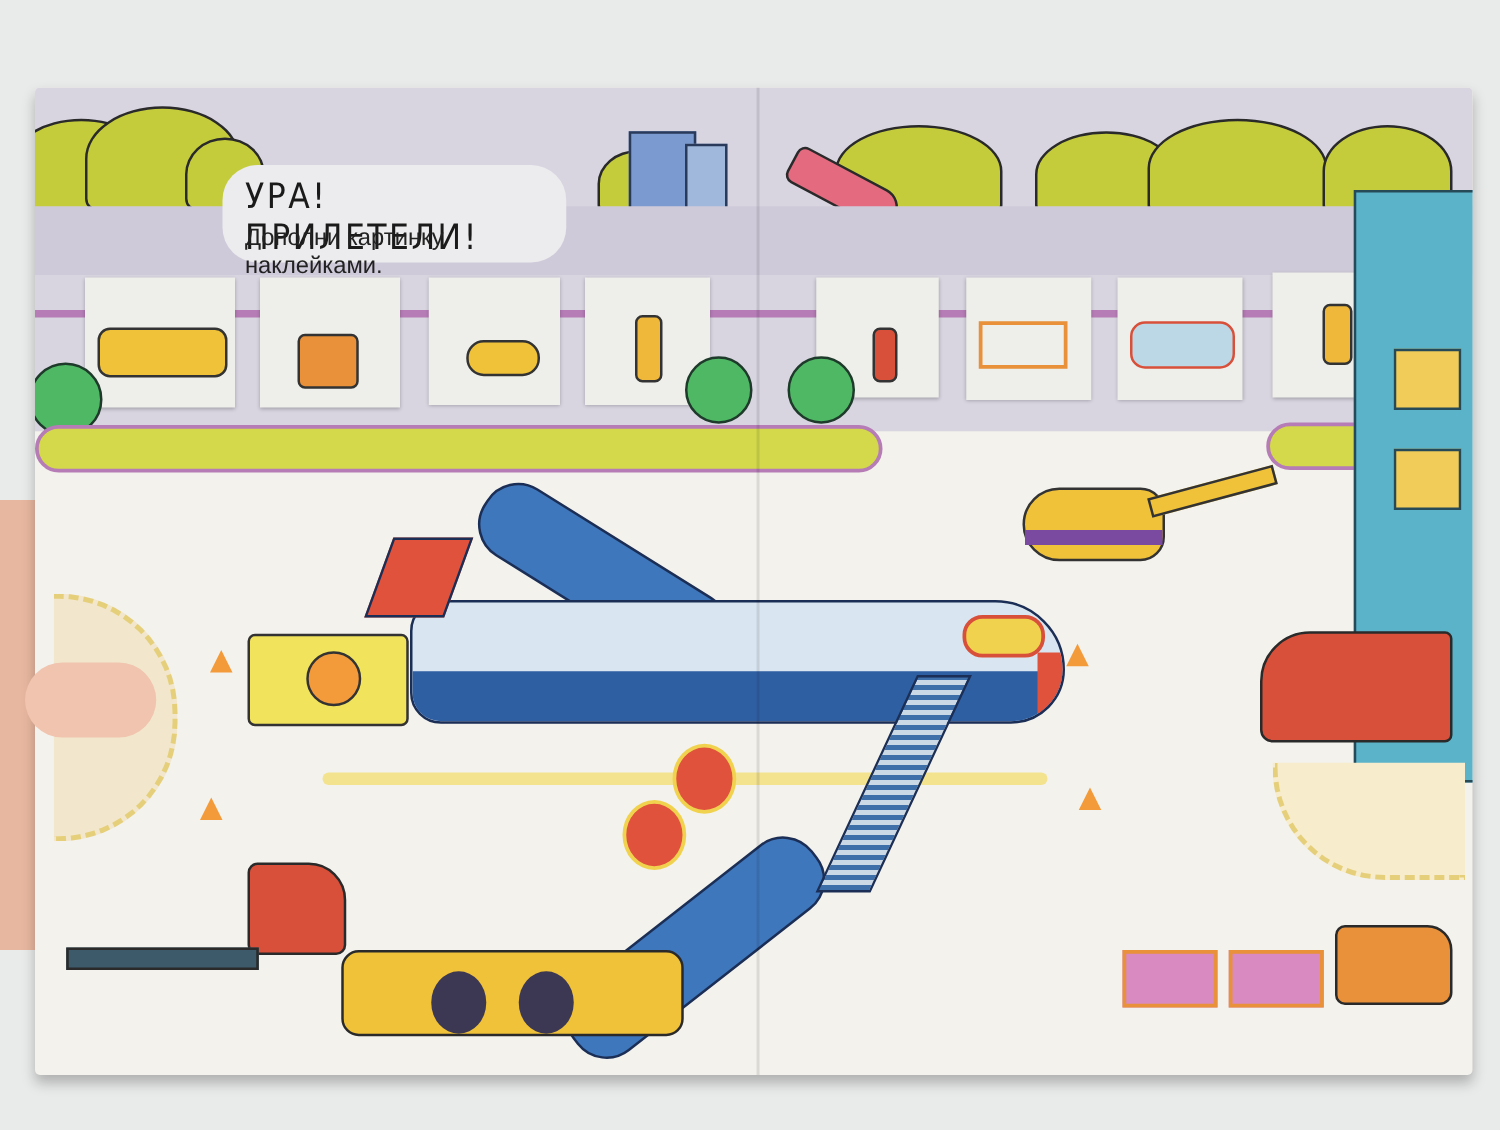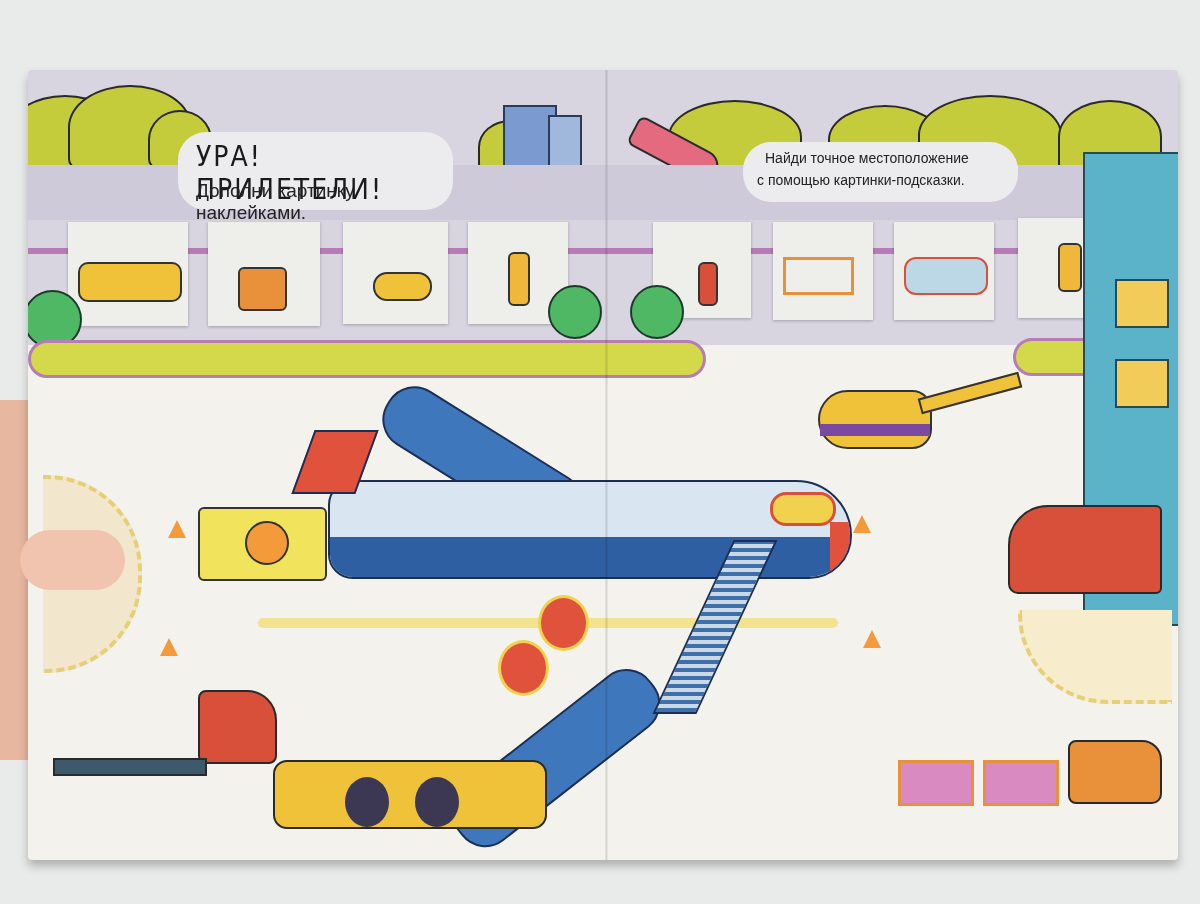--- a/index.html
+++ b/index.html
@@ -45,24 +45,20 @@
 
   <div class="abs" style="left:600px;top:65px;width:90px;height:28px;background:#e46a80;border:2px solid #2a2a2a;border-radius:14px 30px 30px 14px;transform:rotate(28deg);"></div>
 
   <div class="abs road" style="left:0;top:95px;width:1150px;height:55px;"></div>
 
   <div class="abs bubble" style="left:150px;top:62px;width:275px;height:78px;">
     <div class="abs title" style="left:18px;top:8px;">УРА! ПРИЛЕТЕЛИ!</div>
     <div class="abs sub" style="left:18px;top:48px;">Дополни картинку наклейками.</div>
   </div>
 
-  <div class="abs bubble" style="left:715px;top:72px;width:275px;height:60px;">
-    <div class="abs sub" style="left:22px;top:8px;font-size:14px;">Найди точное местоположение</div>
-    <div class="abs sub" style="left:14px;top:30px;font-size:14px;">с помощью картинки-подсказки.</div>
-  </div>
 
   <div class="abs" style="left:0;top:178px;width:1080px;height:6px;background:#b67cb6;"></div>
 
   <div class="abs sticker" style="left:40px;top:152px;width:120px;height:104px;">
     <div class="abs" style="left:10px;top:40px;width:100px;height:36px;background:#f0c23a;border:2px solid #333;border-radius:10px;"></div>
   </div>
   <div class="abs sticker" style="left:180px;top:152px;width:112px;height:104px;">
     <div class="abs" style="left:30px;top:45px;width:45px;height:40px;background:#e8903a;border:2px solid #333;border-radius:6px;"></div>
   </div>
   <div class="abs sticker" style="left:315px;top:152px;width:105px;height:102px;">

